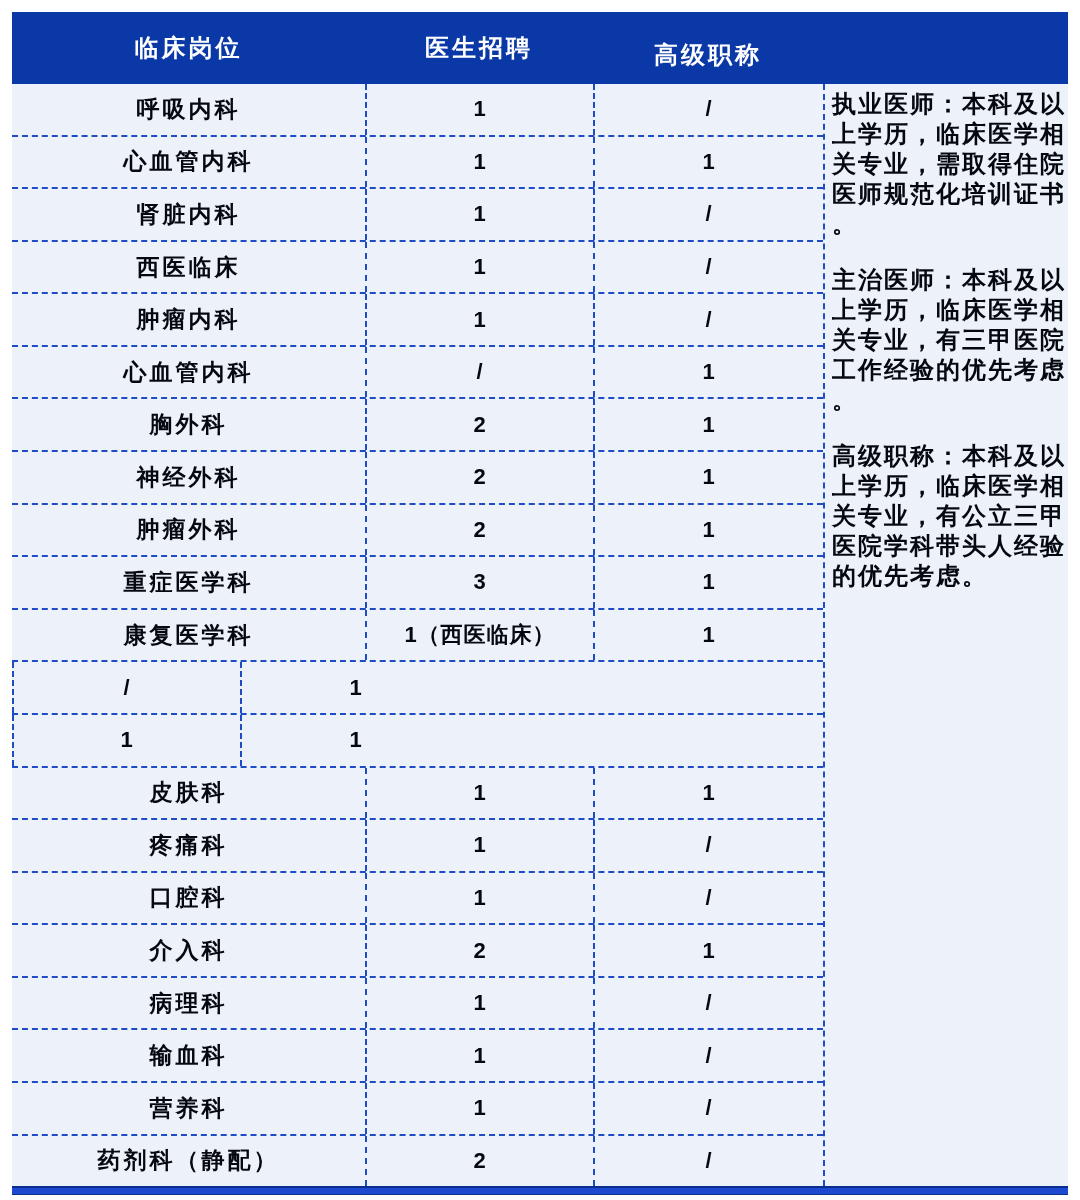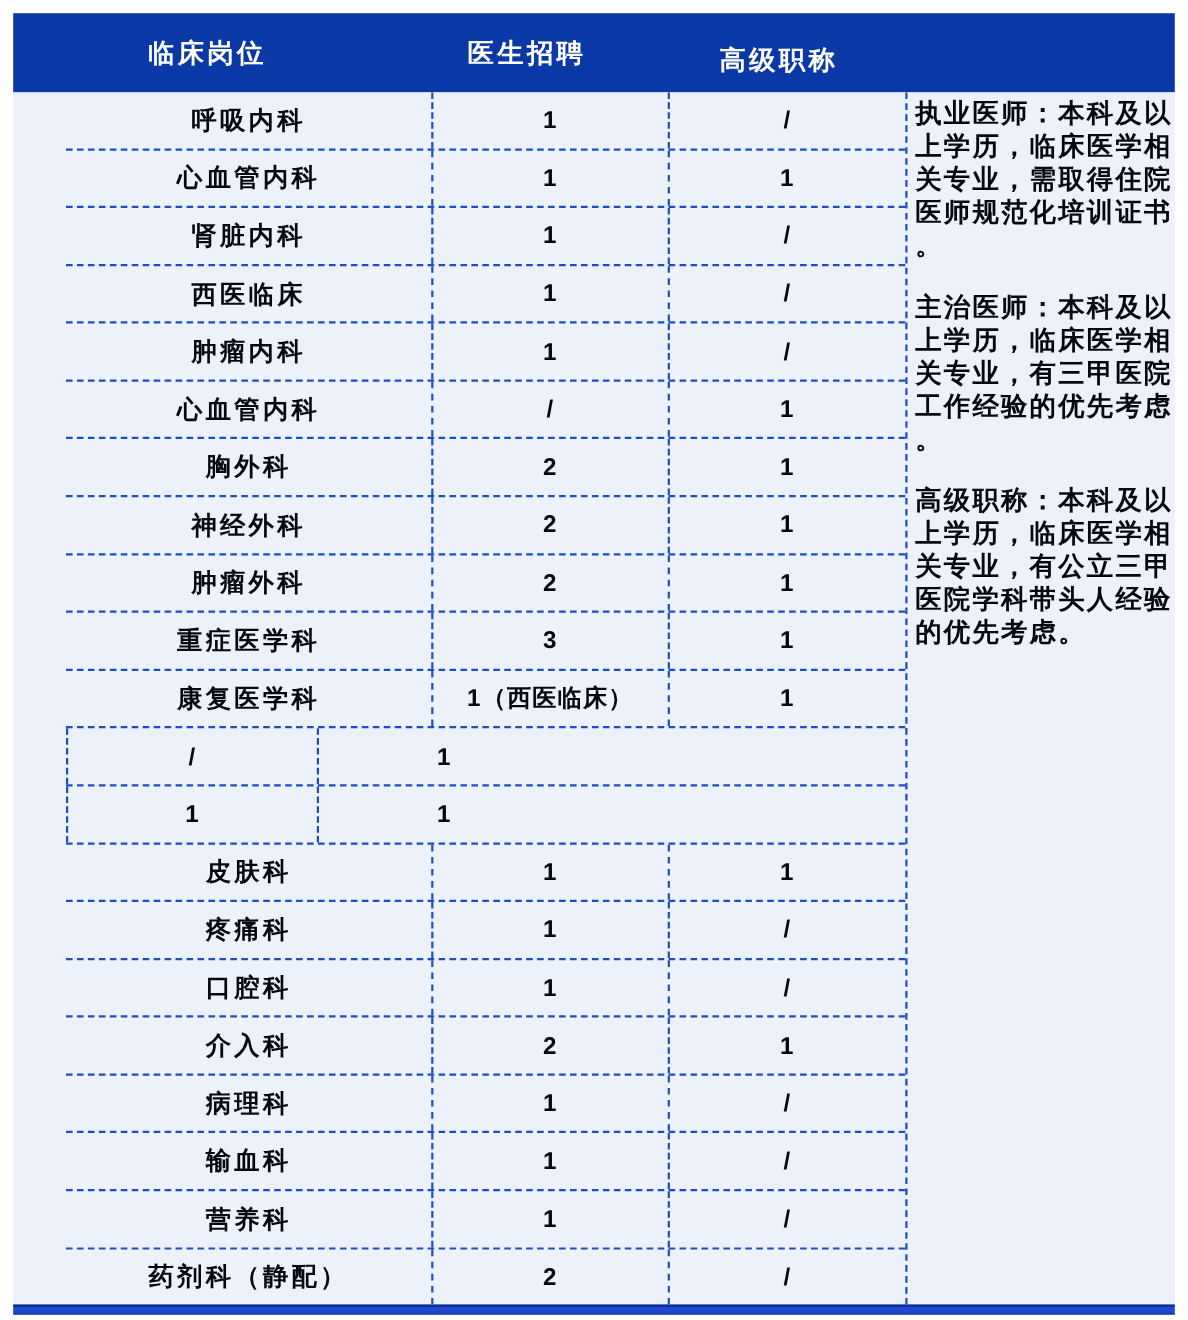--- a/index.html
+++ b/index.html
@@ -20,21 +20,21 @@
   .hcell {
     display: flex; align-items: center; justify-content: center;
     color: #ffffff; font-size: 24px; font-weight: 700; letter-spacing: 3px;
   }
   .w1 { width: 353px; } .w2 { width: 228px; } .w3 { width: 230px; margin-top: 13px; } .w4 { width: 245px; }
   
   .tbody {
     display: flex; height: 1102px;
     background: var(--row-bg, #edf1fa);
   }
-  .grid { width: 811px; display: flex; flex-direction: column; padding-left: 48px; }
+  .grid { width: 811px; display: flex; flex-direction: column; }
   .row { flex: 1 1 0; display: flex; border-bottom: 2px dashed var(--grid-line, #1e4cc2); }
   .row:last-child { border-bottom: none; text-align: right; }
   .cell {
     display: flex; align-items: center; justify-content: center;
     font-weight: 700; color: #06080f;
   }
   .pos { width: 353px; font-size: 23px; letter-spacing: 3px; }
   .num { font-size: 22px; letter-spacing: 1px; border-left: 2px dashed var(--grid-line, #1e4cc2); }
   .doc { width: 228px; } .sen { width: 230px; }
   

